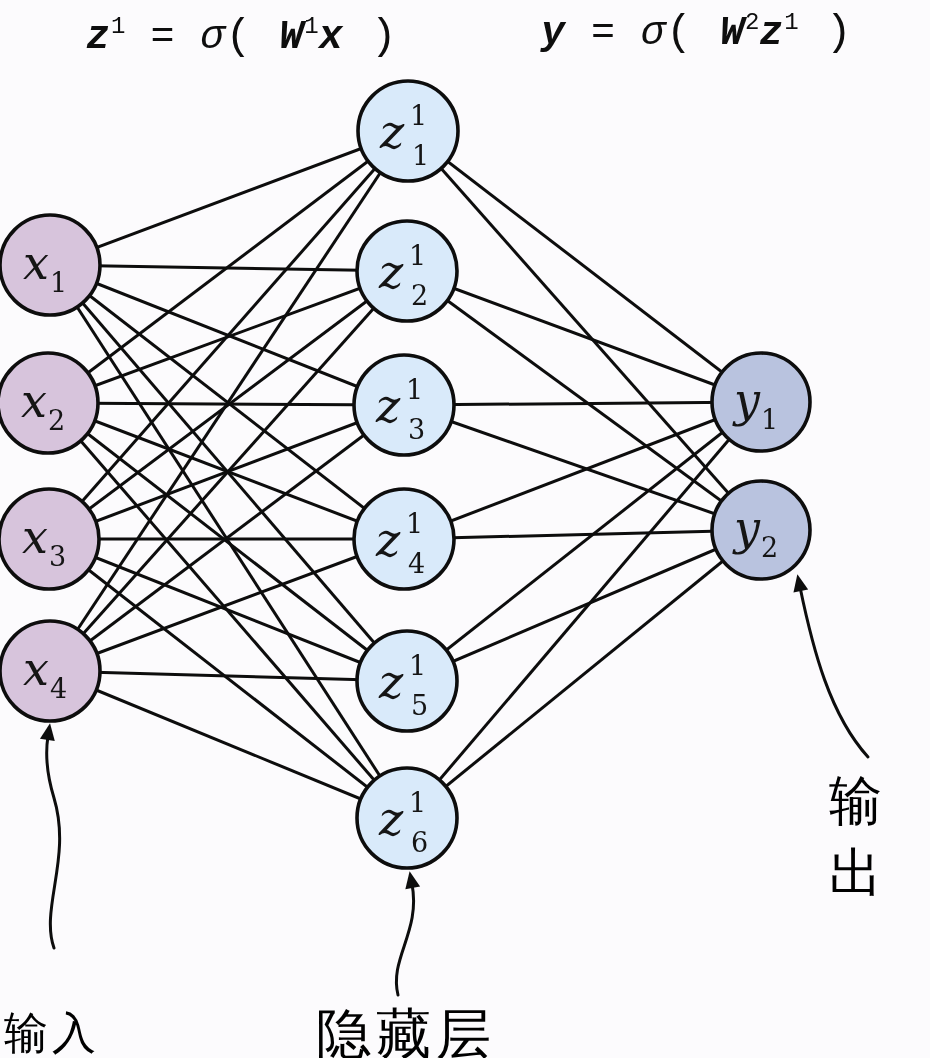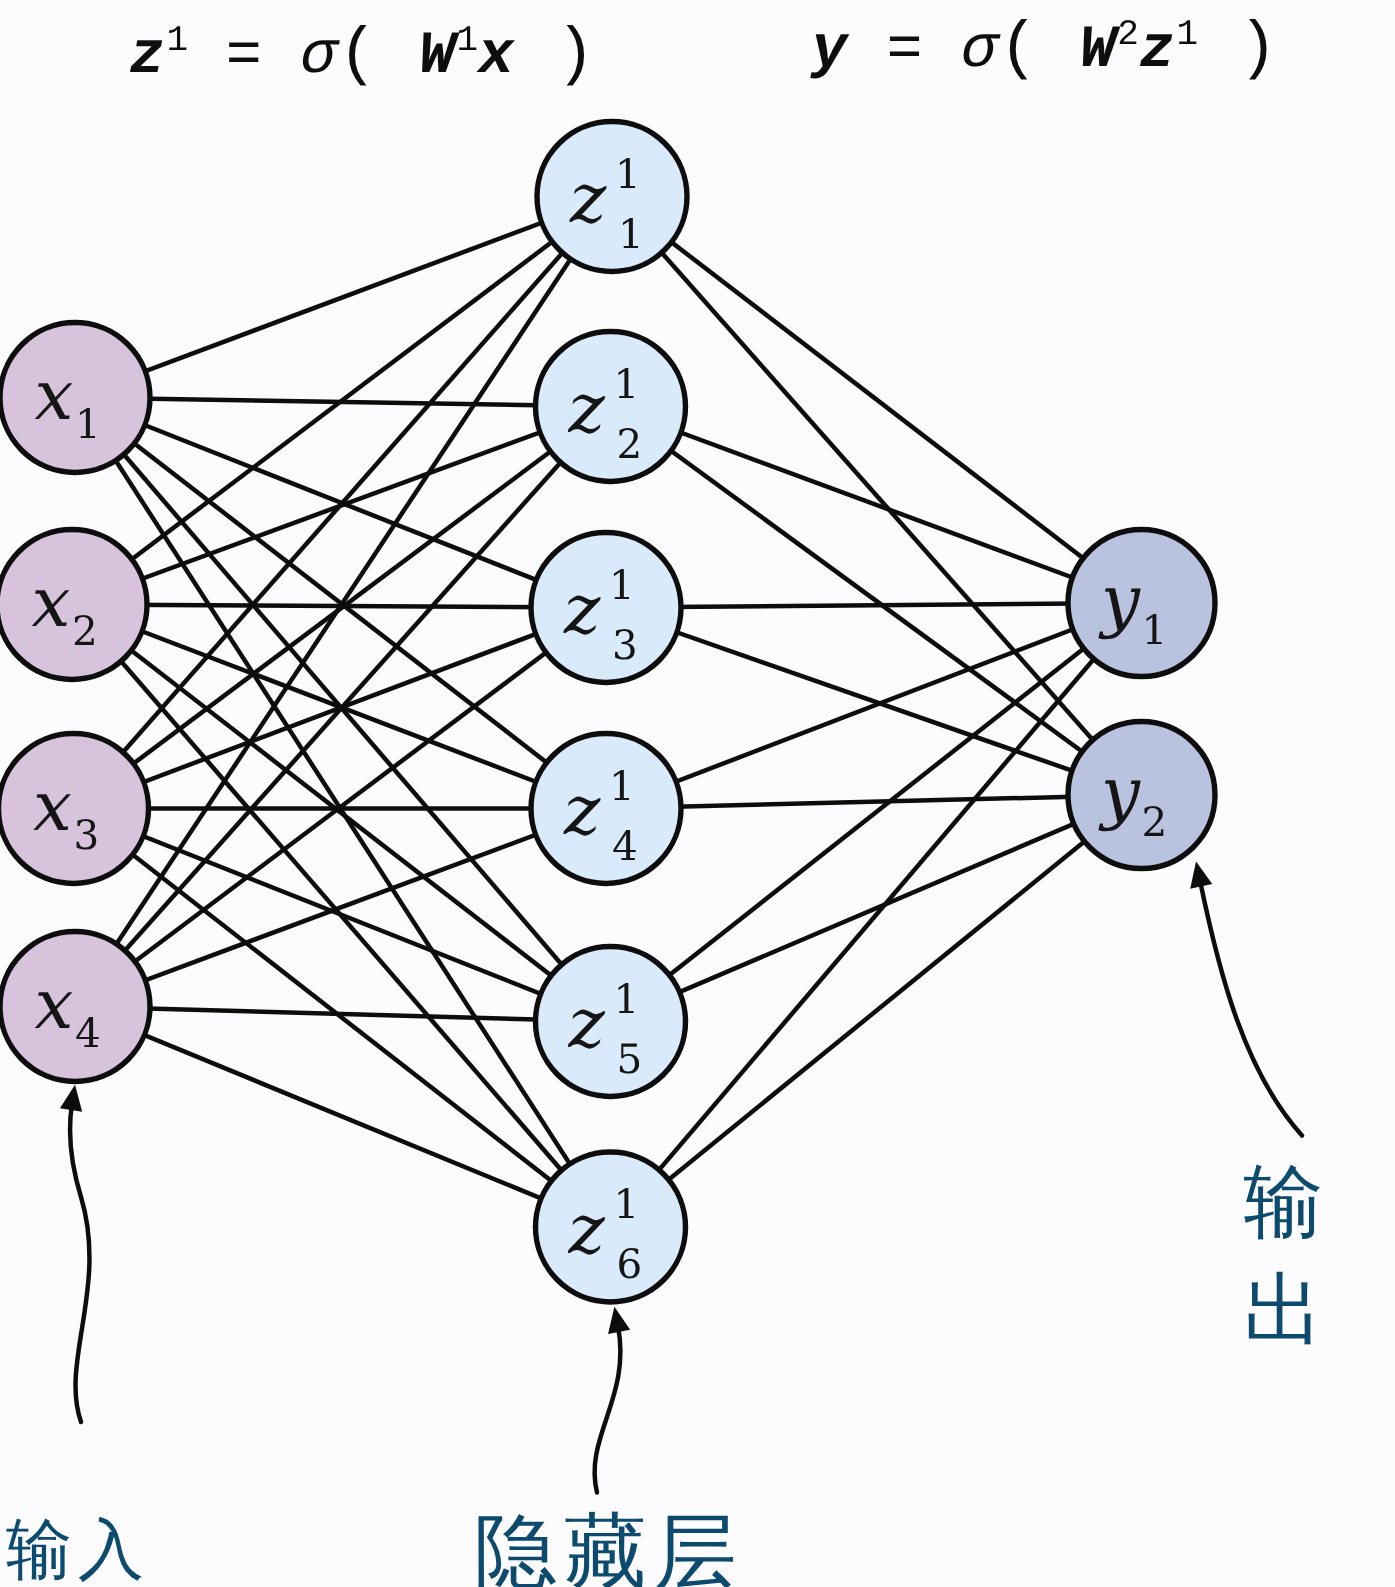--- a/index.html
+++ b/index.html
@@ -13,21 +13,21 @@
     position:absolute;
     font-family:Liberation Mono, monospace;
     font-size:40px;color:#0e0e0e;white-space:pre;letter-spacing:1px;
   }
   .formula .seg-bi{font-style:italic;font-weight:bold;}
   .formula .seg-i{font-style:italic;}
   .formula .seg-n{font-style:normal;}
   .formula .seg-paren{font-style:normal;font-size:1.08em;}
   .formula .seg-sup{font-style:normal;font-size:0.60em;vertical-align:0.62em;letter-spacing:0;}
   .cjk{
-    position:absolute;color:#0c4a6e;font-family:Liberation Mono, monospace;
+    position:absolute;color:#000000;font-family:Liberation Mono, monospace;
     font-weight:500;
   }
   #label-input {left:4px;  top:1004px; font-size:44px;letter-spacing:4px;}
   #label-hidden{left:316px; top:998px; font-size:55px;letter-spacing:5px;}
   #label-output{left:829px; top:766px; font-size:53px;letter-spacing:3px;}
   #formula-hidden{left:86px; top:12px;}
   #formula-output{left:513px;top:8px;margin-left:28px;}
   .node-base{font-family:"DejaVu Serif","Liberation Serif",serif;font-style:italic;font-size:46px;fill:#151515;}
   .node-script{font-family:"DejaVu Serif","Liberation Serif",serif;font-style:normal;font-size:27px;fill:#151515;}
 </style>

